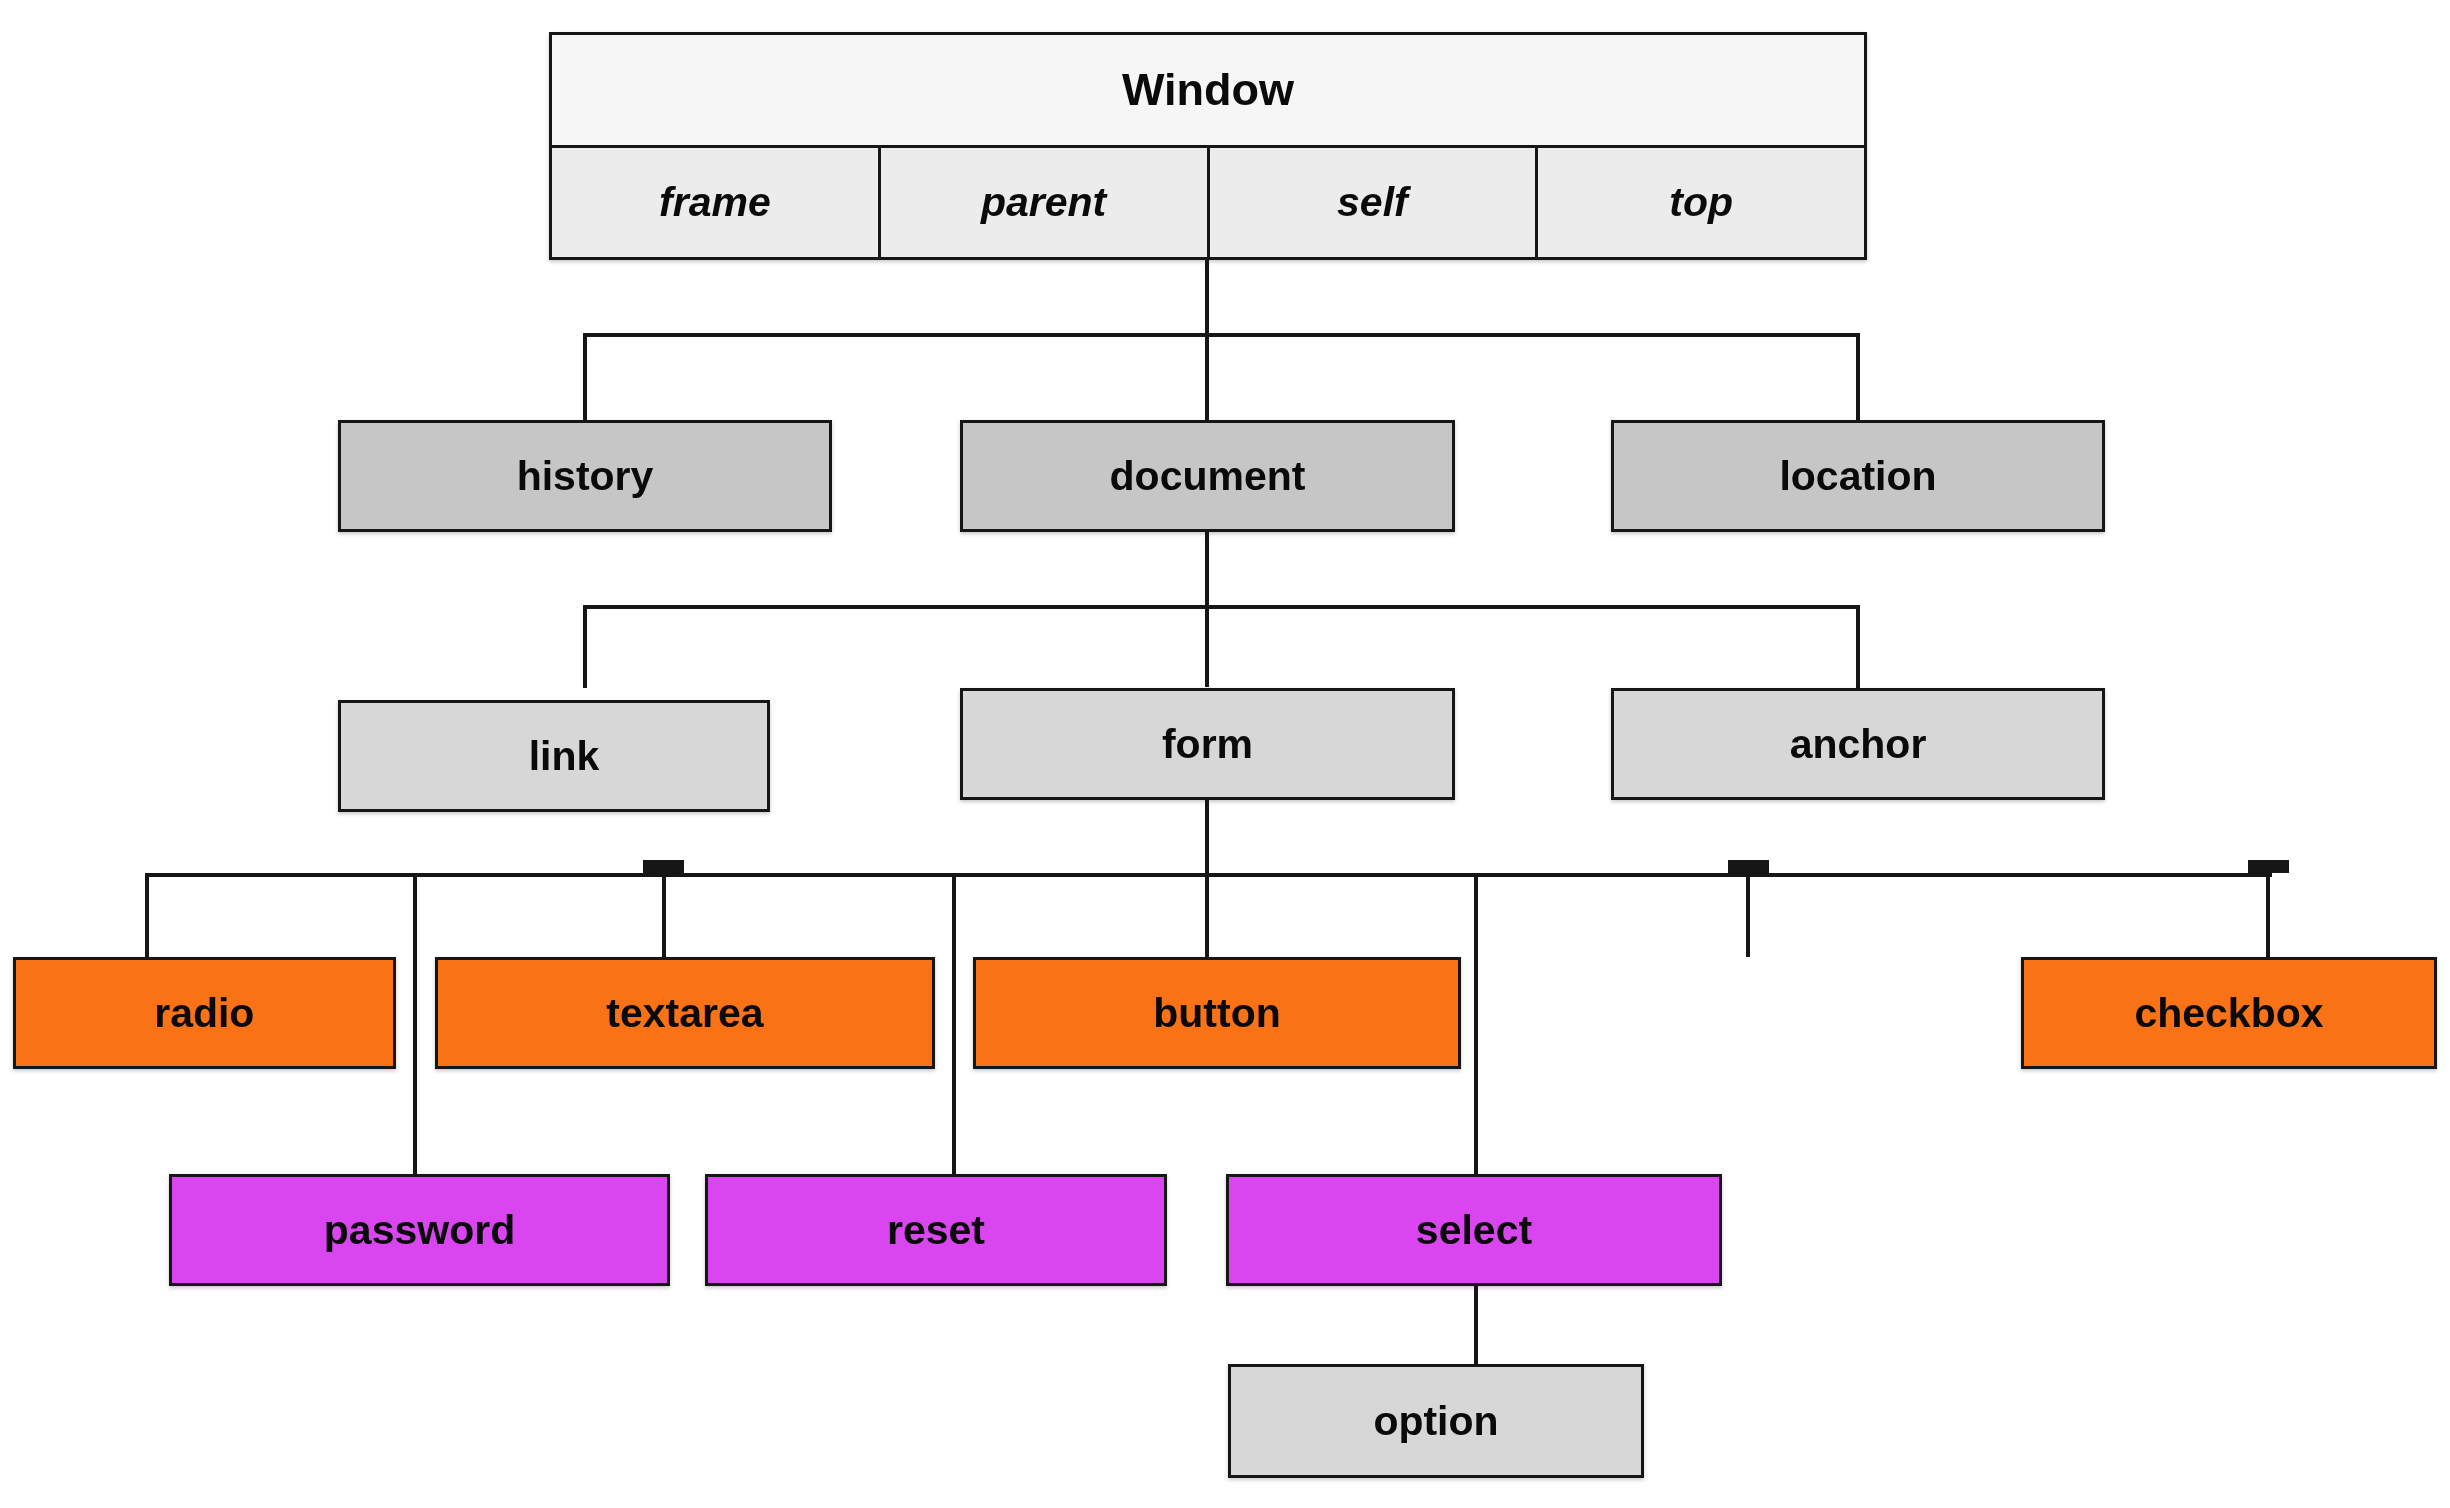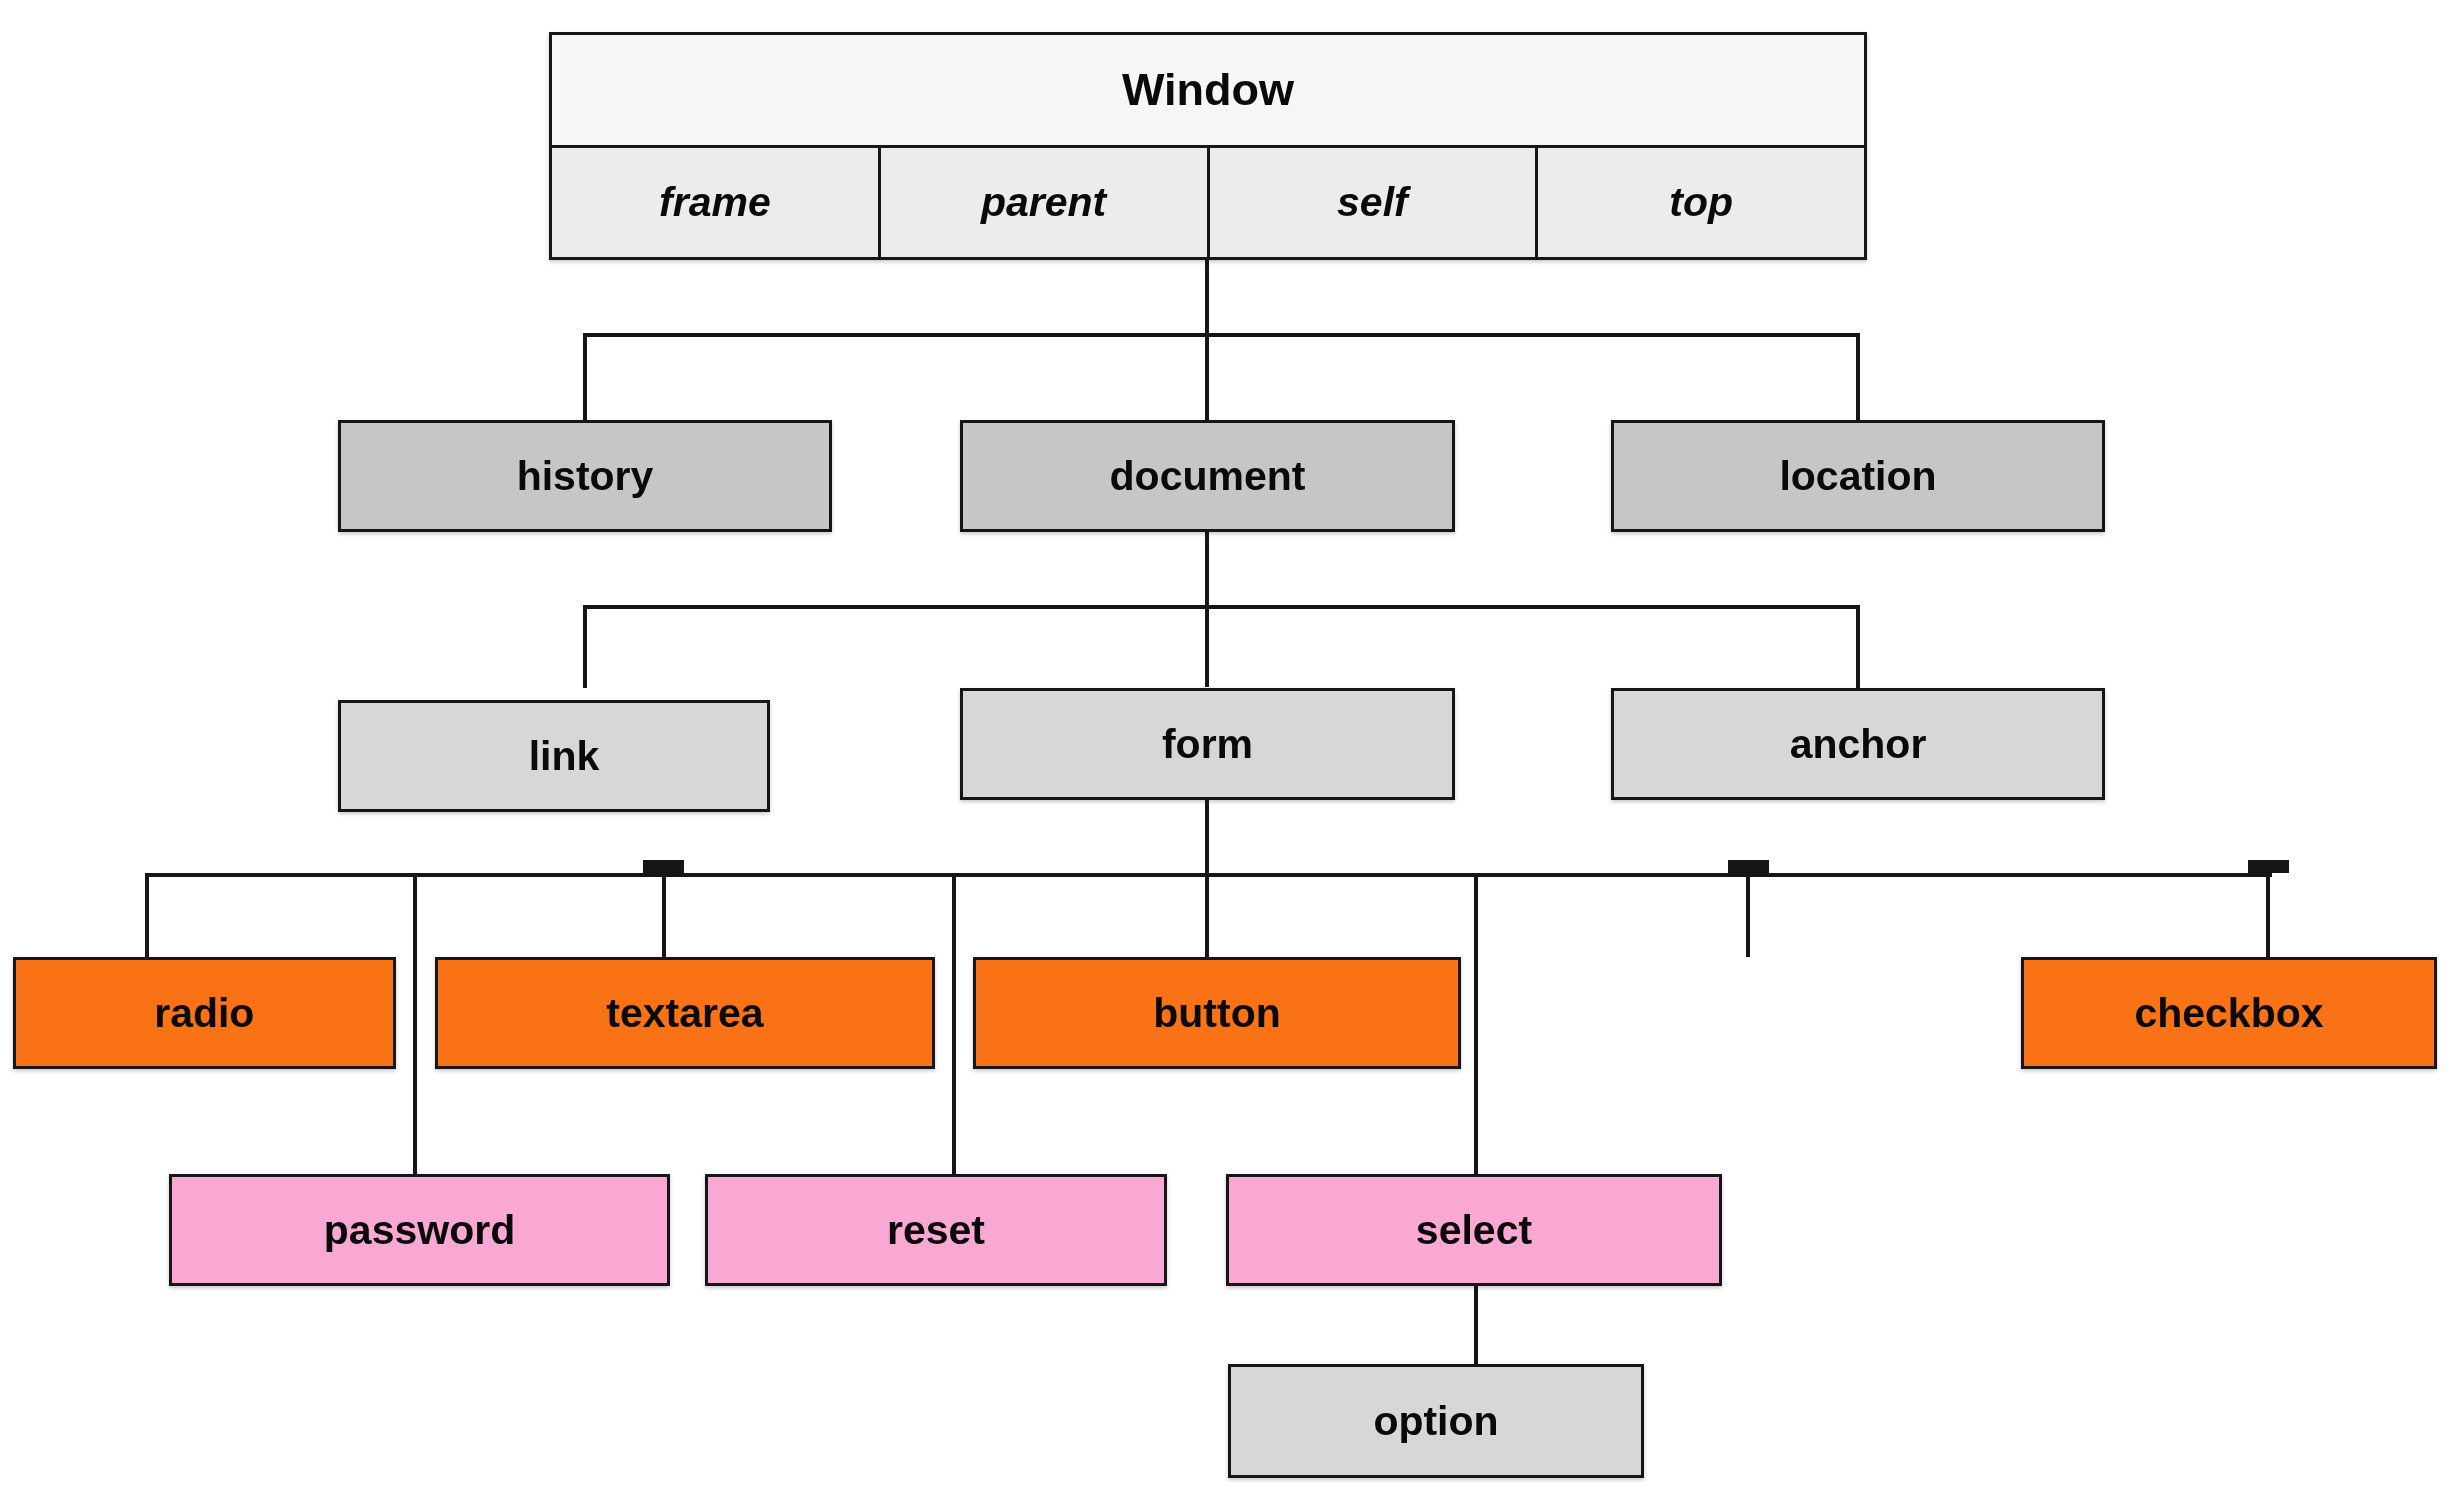--- a/index.html
+++ b/index.html
@@ -8,21 +8,21 @@
   #canvas{position:absolute;left:0;top:0;width:2450px;height:1508px;background:#ffffff;}
 
   
   .box{position:absolute;border:3.2px solid #161616;box-sizing:border-box;
        display:flex;align-items:center;justify-content:center;
        font-weight:bold;font-size:41px;color:#0a0a0a;
        box-shadow:0 1.9px 3.8px rgba(0,0,0,0.22);}
   .fill-r1{background:#c6c6c6;}
   .fill-r2{background:#d7d7d7;}
   .fill-r3{background:#f97316;}
-  .fill-r4{background:#f9a8d4;}
+  .fill-r4{background:#d946ef;}
 
   
   #windowBox{position:absolute;left:549px;top:32px;width:1318px;height:228px;
              border:3.2px solid #161616;box-sizing:border-box;background:#f6f6f6;
              box-shadow:0 1.9px 3.8px rgba(0,0,0,0.22);display:flex;flex-direction:column;}
   #windowTitle{flex:0 0 110px;display:flex;align-items:center;justify-content:center;
                font-weight:bold;font-size:45px;color:#0a0a0a;background:#f6f6f6;}
   #windowCells{flex:1;display:flex;border-top:3.2px solid #161616;}
   .wcell{flex:1;display:flex;align-items:center;justify-content:center;
          font-weight:bold;font-size:41px;color:#0a0a0a;background:#ececec;

